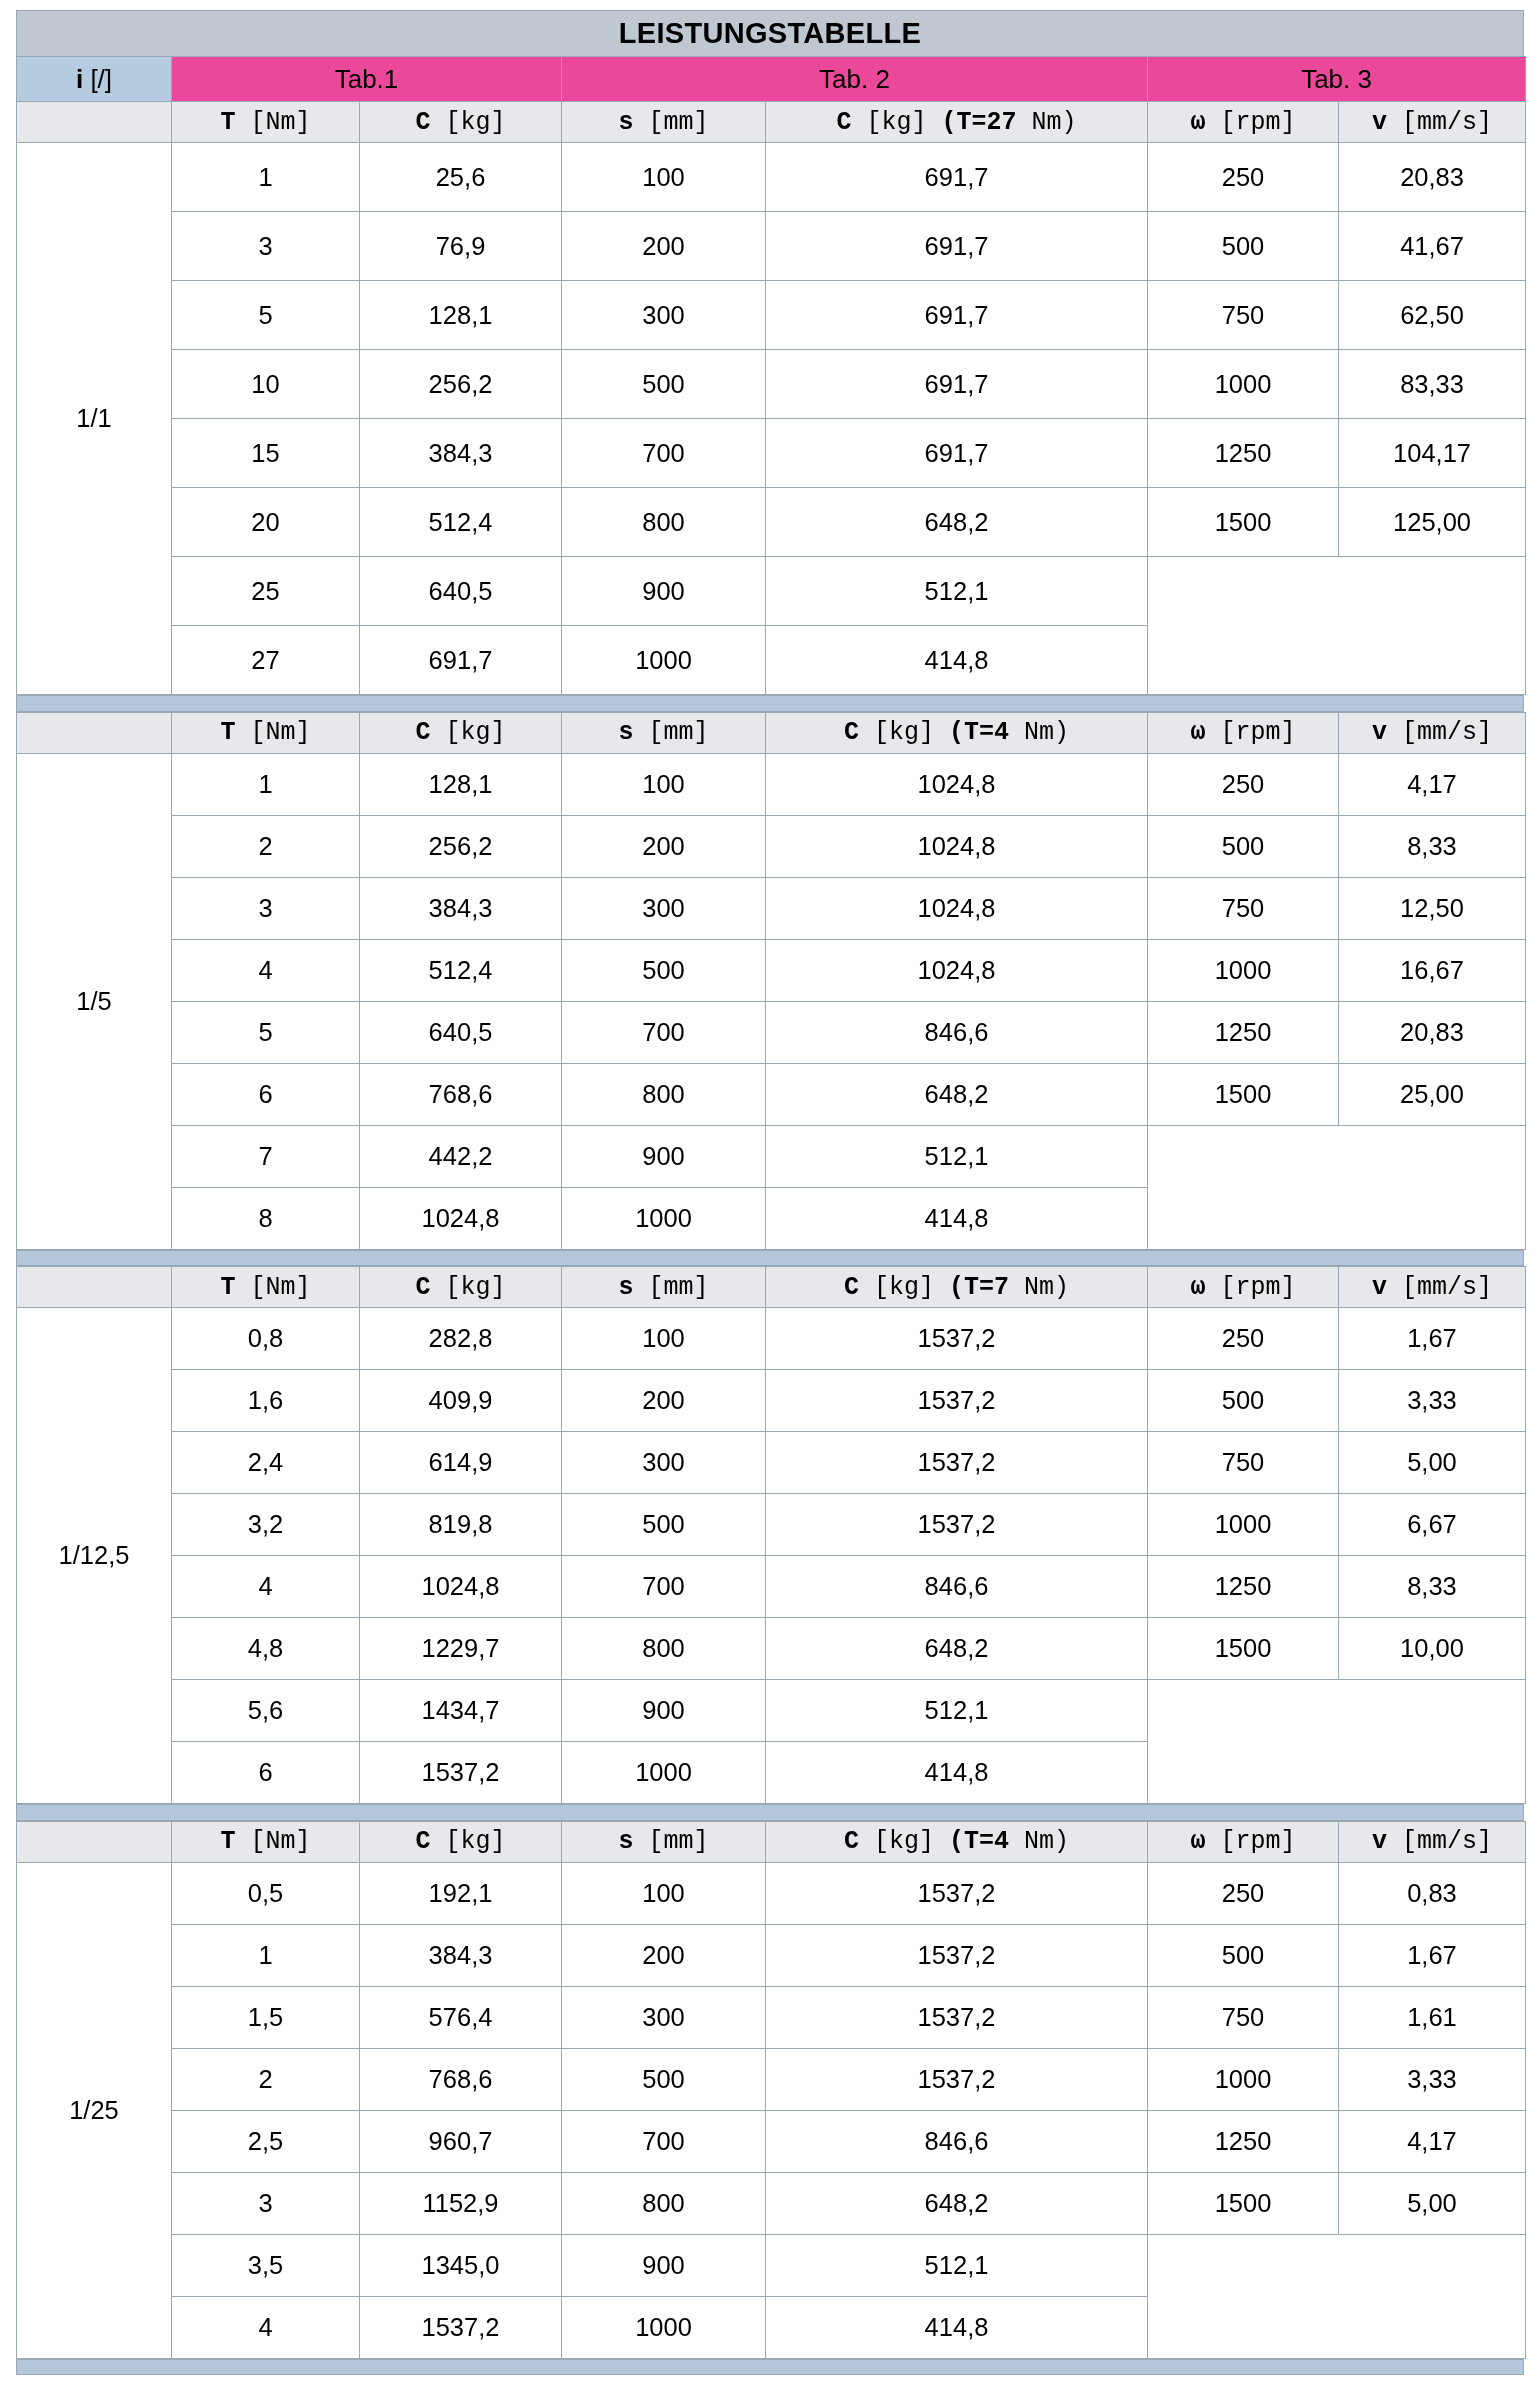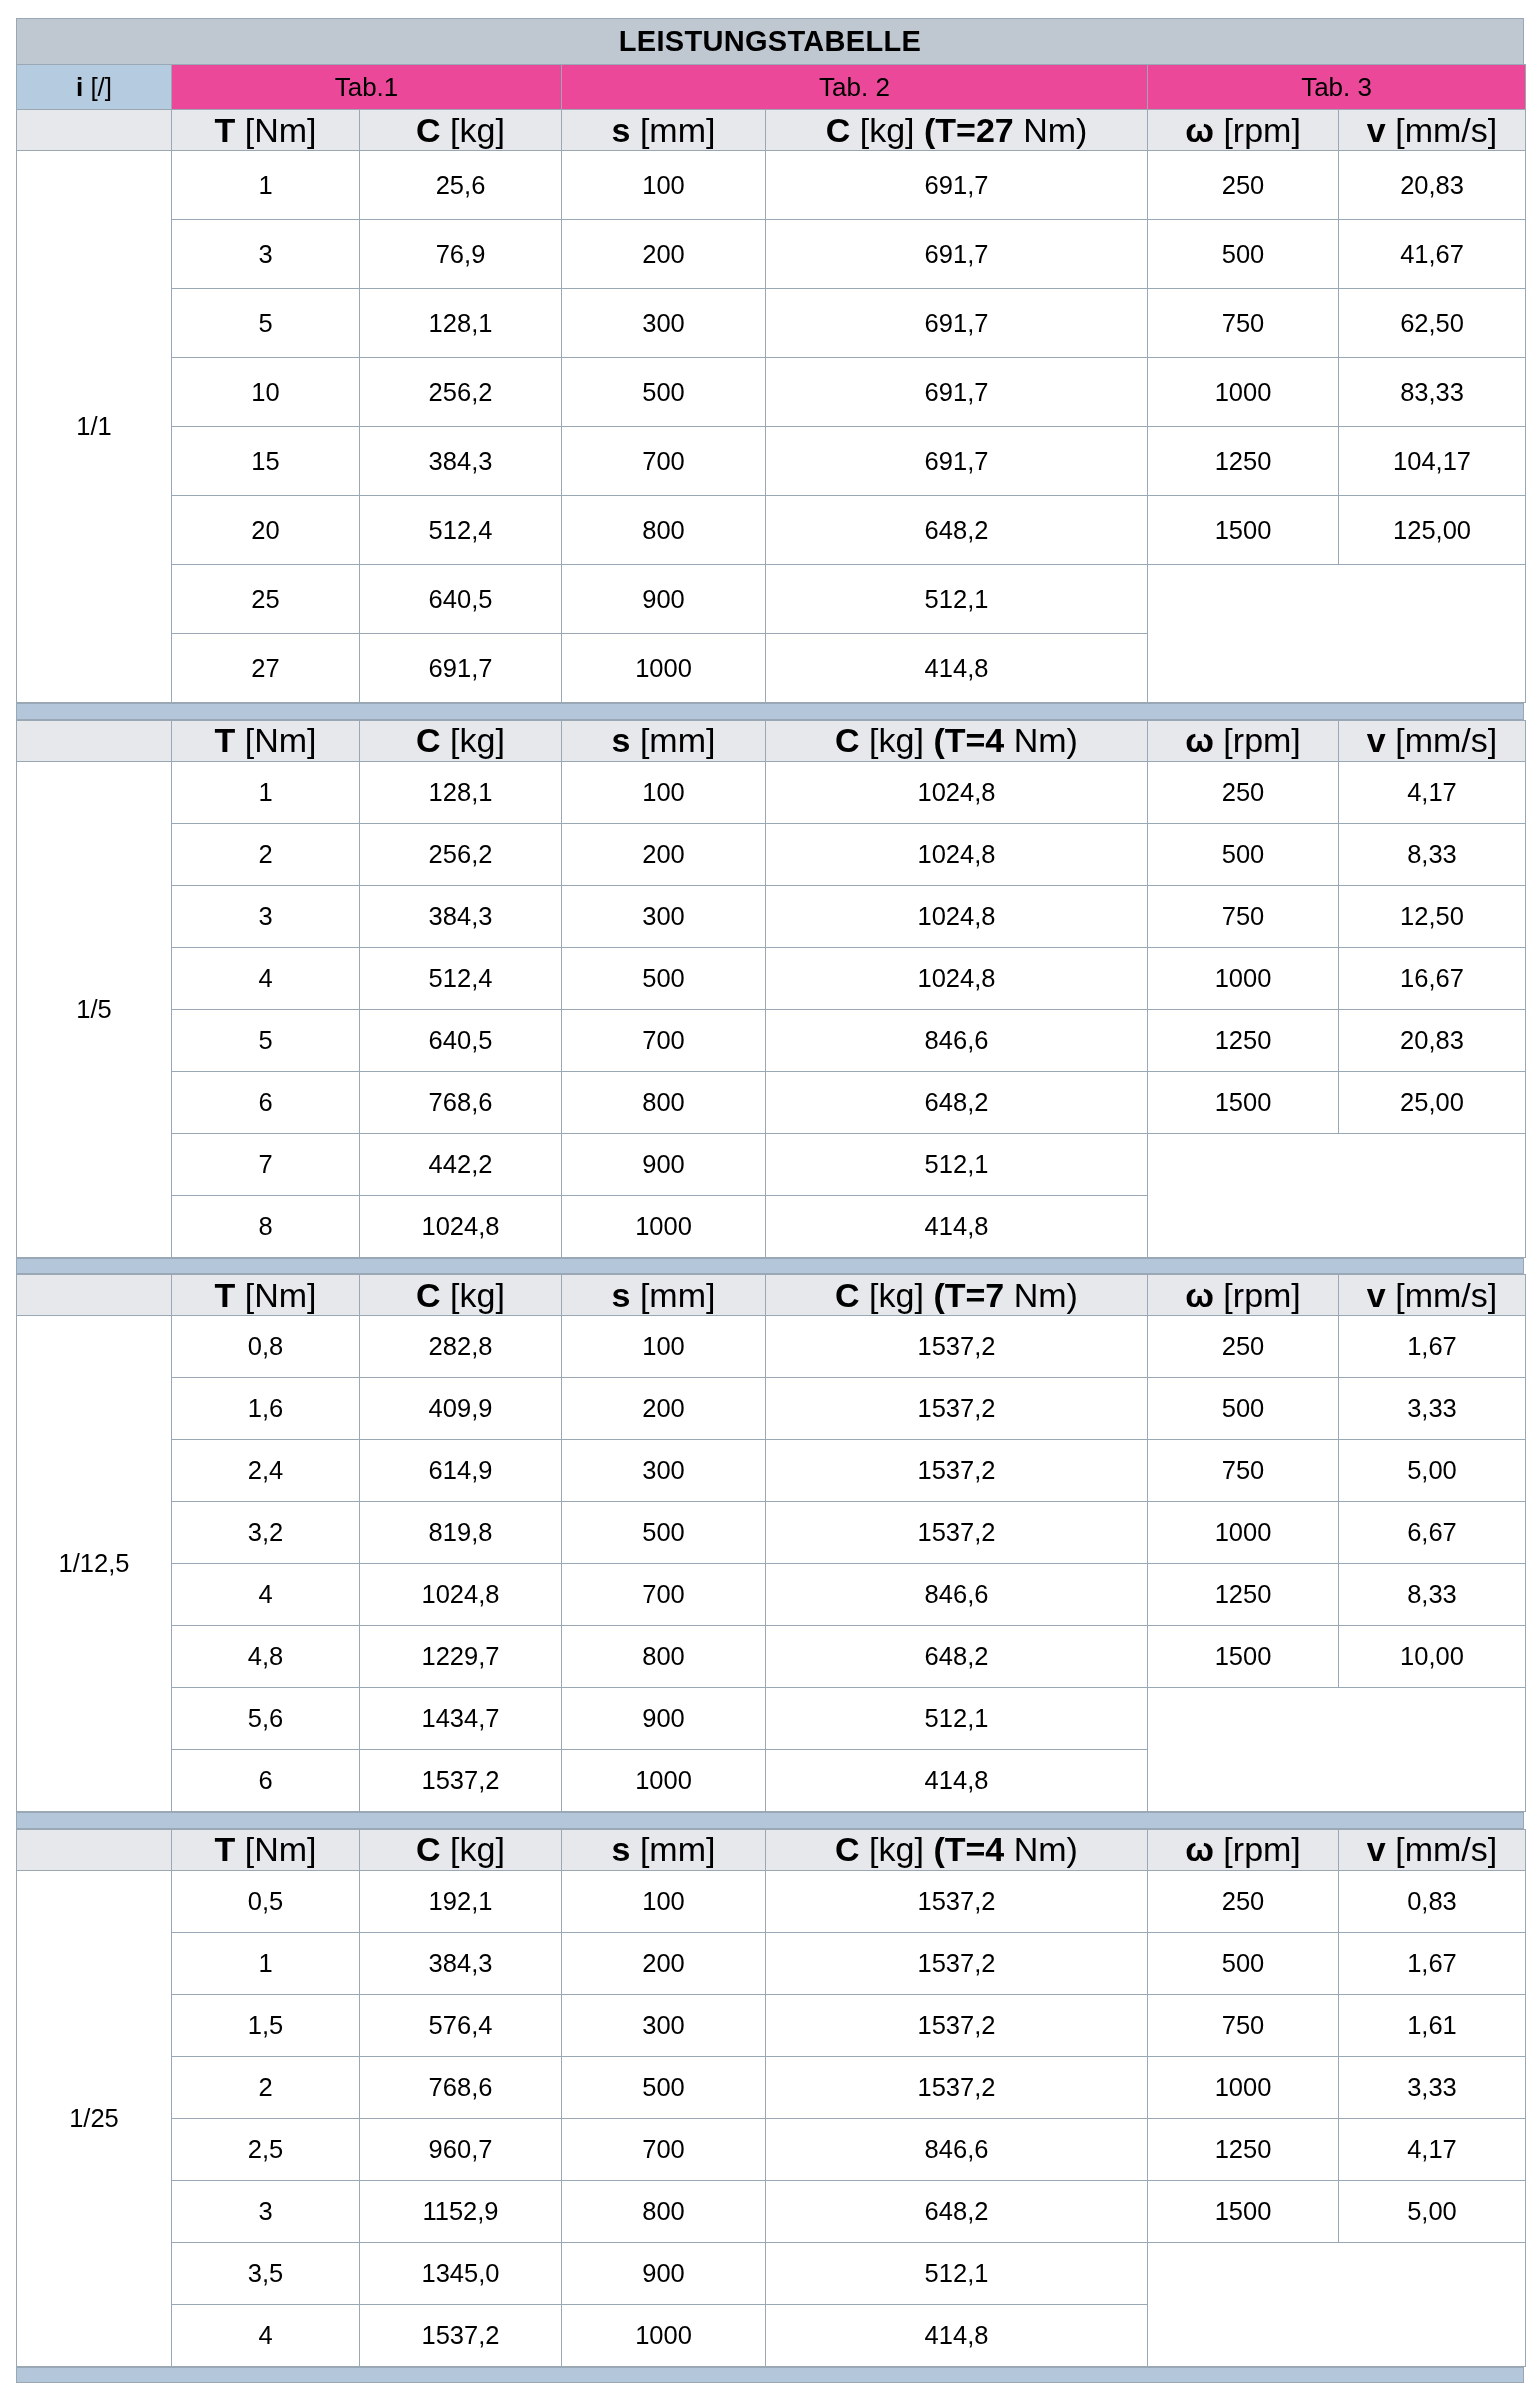--- a/index.html
+++ b/index.html
@@ -12,21 +12,21 @@
     height: 2401px;
     font-family: "Liberation Sans", sans-serif;
     -webkit-font-smoothing: antialiased;
   }
 
   .sheet {
     position: relative;
     width: 1540px;
     height: 2401px;
     box-sizing: border-box;
-    padding: 18px 16px 0 16px;
+    padding: 10px 16px 0 16px;
     background: #ffffff;
   }
 
   
   .title-bar {
     height: 45px;
     background: #bfc8d1;
     border: 0.6px solid #9aa8b5;
     border-bottom: none;
     display: flex;
@@ -78,21 +78,22 @@
   .cell-tabhead {
     background: #ec4899;
     font-size: 26px;
     font-weight: bold;
   }
 
   
   .colhead td {
     height: 40px;
     background: #e6e8ec;
-    font-size: 34px;
+    font-size: 25px;
+    font-family: Liberation Mono, monospace;
   }
   .cell-i-blank { background: #b4cbe0; border-top-color:#9aa8b5; }
 
   .hdr-sym { font-weight: bold; }
   .hdr-unit { font-weight: normal; }
 
   
   .datarow td { background: #ffffff; font-size: 25.5px; }
   .block1 .datarow td { height: 68px; }
   .blockN .datarow td { height: 61px; }

